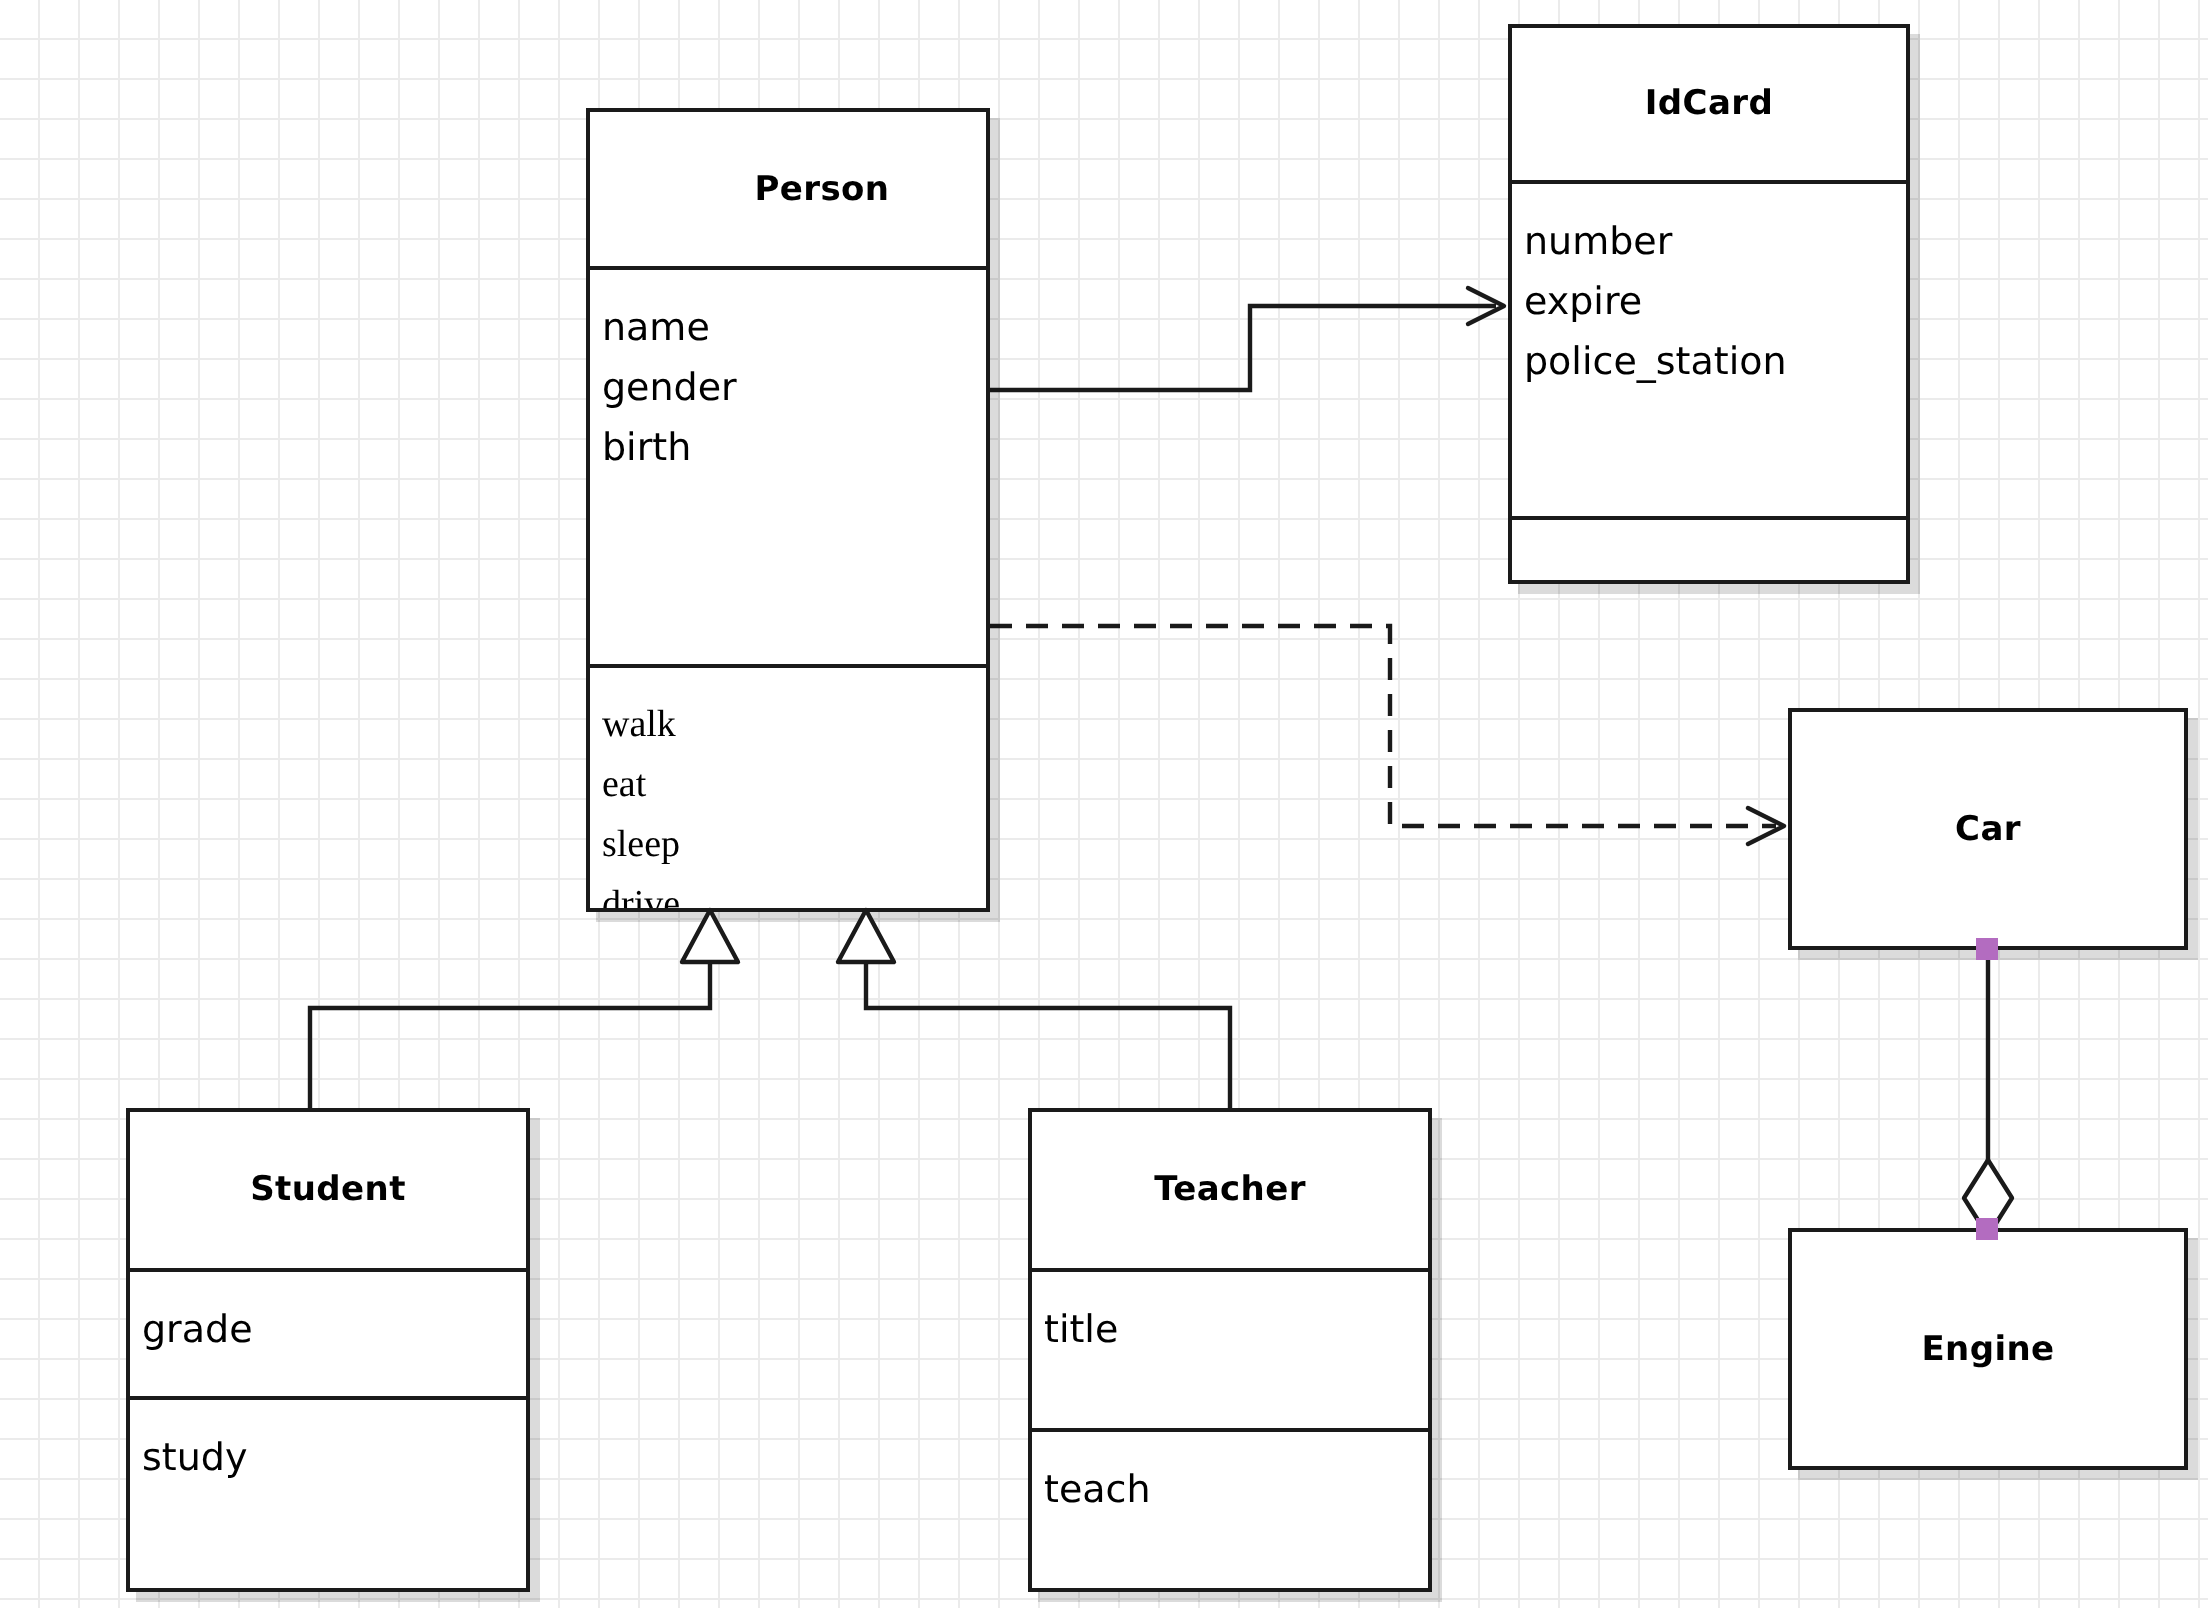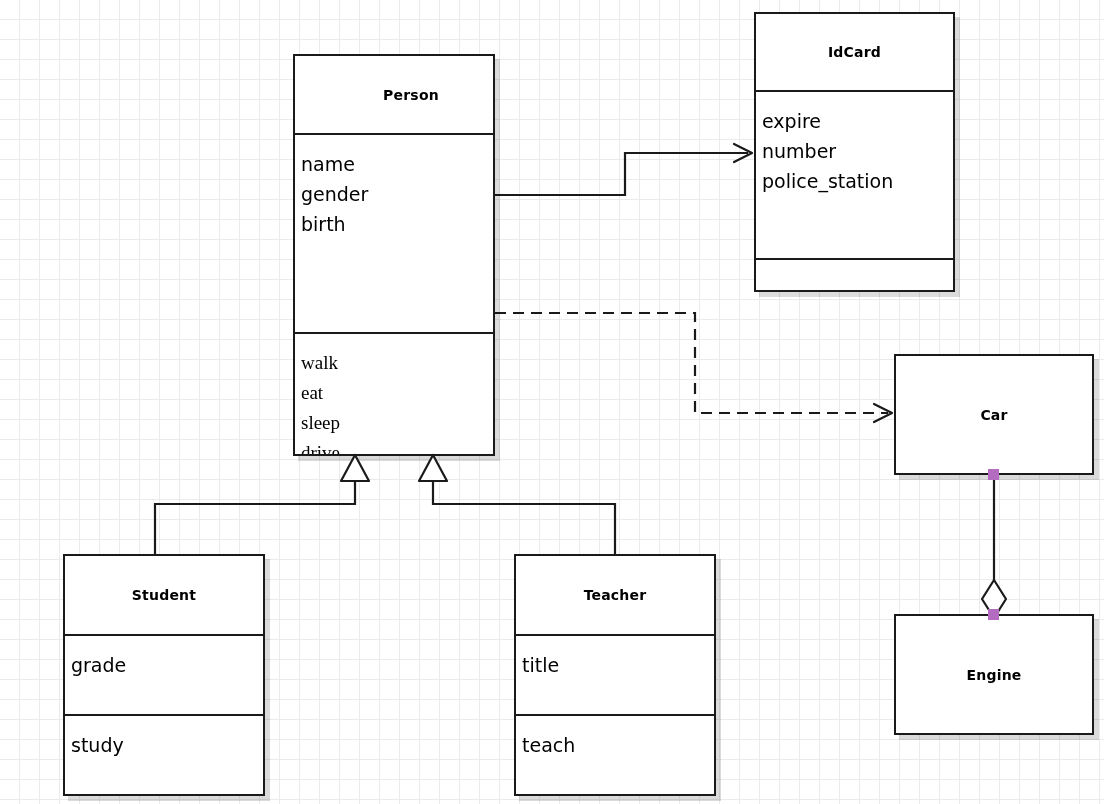--- a/index.html
+++ b/index.html
@@ -38,21 +38,21 @@
   }
   .compartment + .compartment {
     border-top: 2px solid #1a1a1a;
   }
   .cmp-title {
     display: flex;
     align-items: center;
     justify-content: center;
   }
   .cls-name {
-    font-size: 14px;
+    font-size: 17px;
     font-weight: bold;
     color: #000000;
     letter-spacing: 0.2px;
   }
   .cmp-list {
     padding: 14px 0 0 6px;
   }
   .member {
     font-size: 19px;
     line-height: 30px;
@@ -131,22 +131,22 @@
       <div class="member">sleep</div>
       <div class="member">drive</div>
     </div>
   </div>
 
   <div class="uml-class" style="left:754px; top:12px; width:201px; height:280px;">
     <div class="compartment cmp-title" style="height:76px;">
       <span class="cls-name">IdCard</span>
     </div>
     <div class="compartment cmp-list" style="height:168px;">
+      <div class="member">number</div>
       <div class="member">expire</div>
-      <div class="member">number</div>
       <div class="member">police_station</div>
     </div>
     <div class="compartment cmp-empty" style="flex:1;"></div>
   </div>
 
   <div class="uml-class" style="left:894px; top:354px; width:200px; height:121px;">
     <div class="compartment cmp-title" style="flex:1;">
       <span class="cls-name">Car</span>
     </div>
   </div>
@@ -154,21 +154,21 @@
   <div class="uml-class" style="left:894px; top:614px; width:200px; height:121px;">
     <div class="compartment cmp-title" style="flex:1;">
       <span class="cls-name">Engine</span>
     </div>
   </div>
 
   <div class="uml-class" style="left:63px; top:554px; width:202px; height:242px;">
     <div class="compartment cmp-title" style="height:78px;">
       <span class="cls-name">Student</span>
     </div>
-    <div class="compartment cmp-list" style="height:80px;">
+    <div class="compartment cmp-list" style="height:64px;">
       <div class="member">grade</div>
     </div>
     <div class="compartment cmp-list" style="flex:1;">
       <div class="member">study</div>
     </div>
   </div>
 
   <div class="uml-class" style="left:514px; top:554px; width:202px; height:242px;">
     <div class="compartment cmp-title" style="height:78px;">
       <span class="cls-name">Teacher</span>

